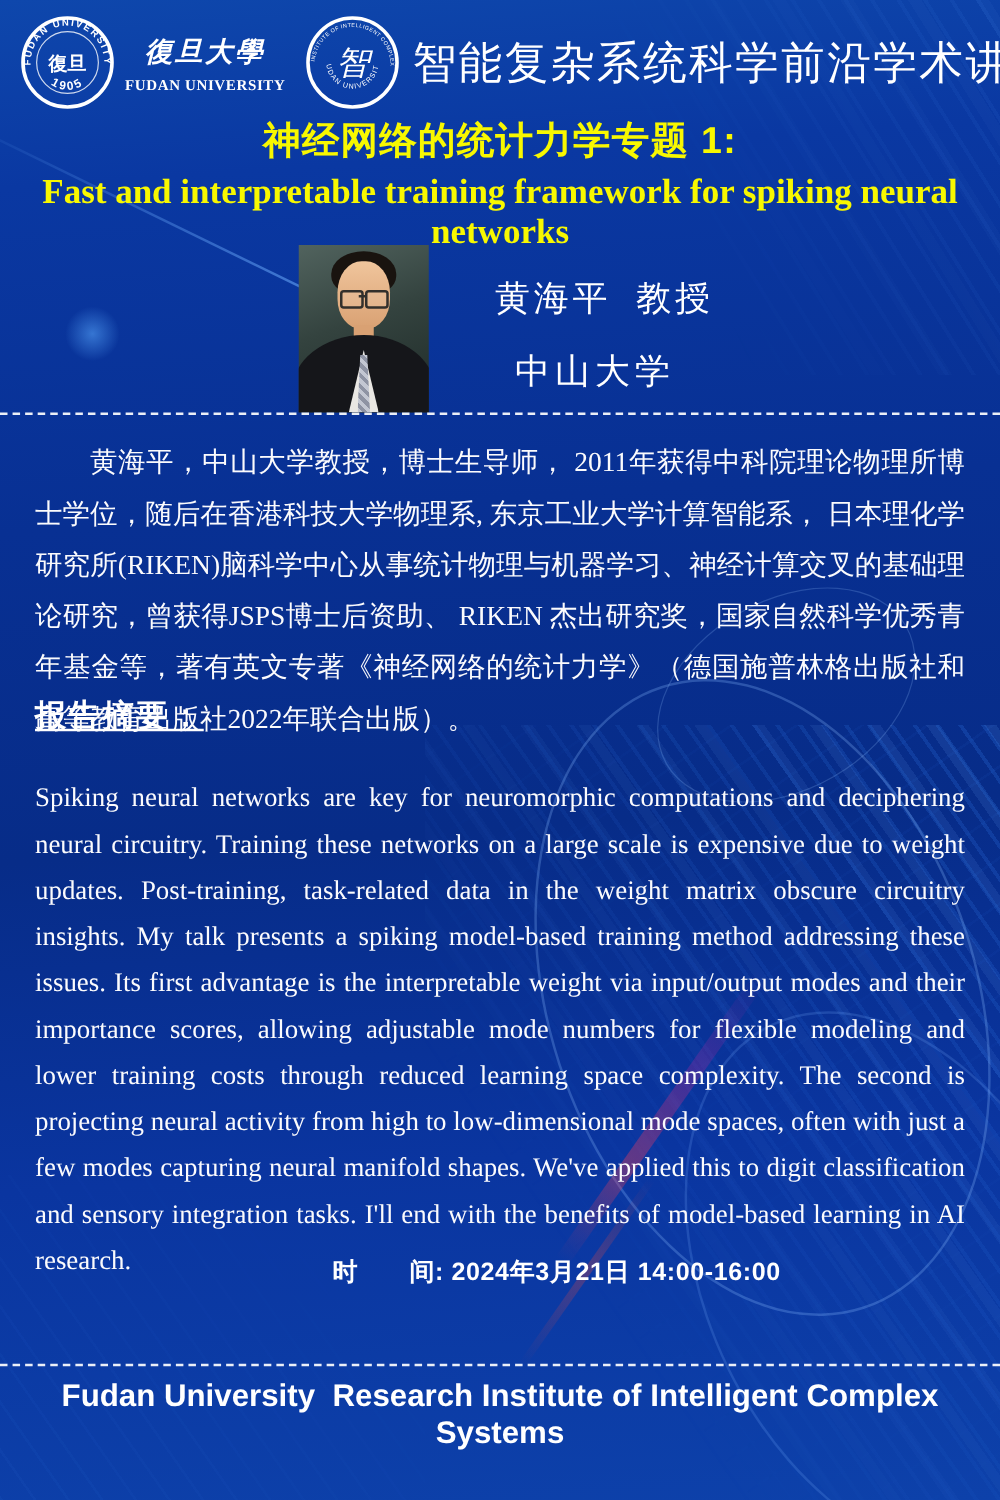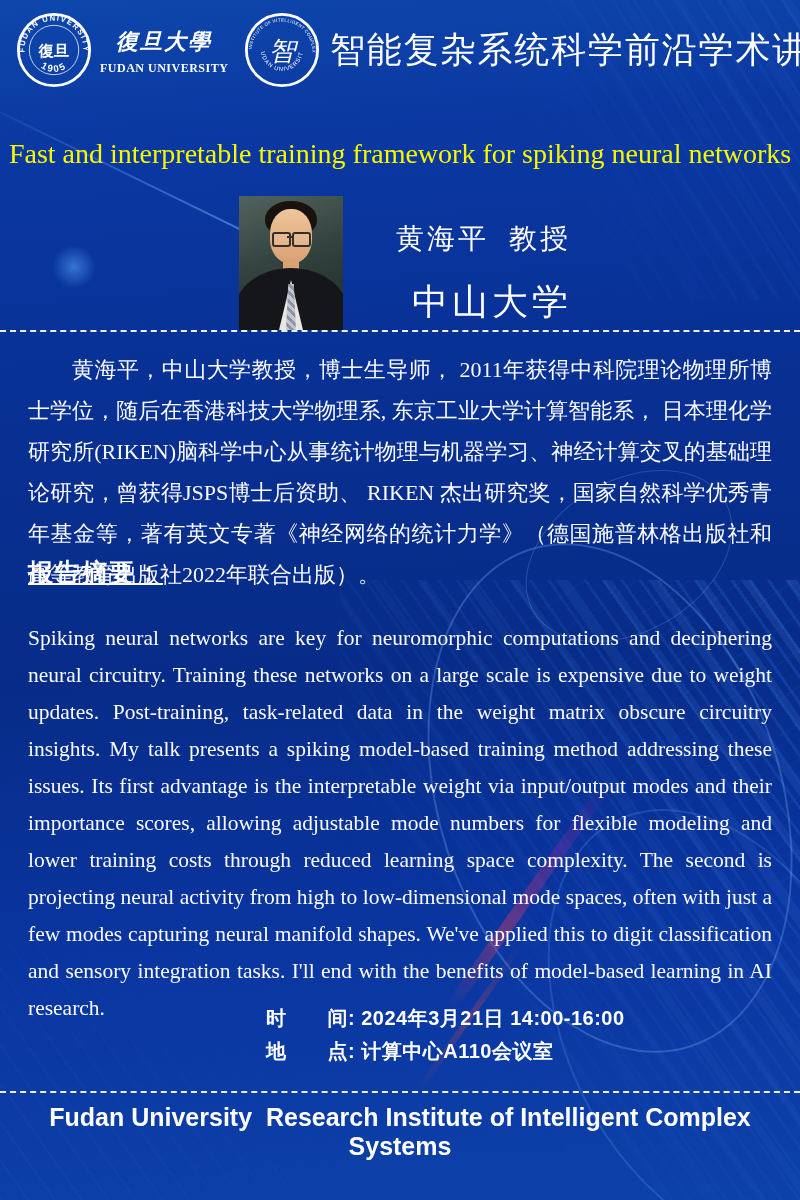--- a/index.html
+++ b/index.html
@@ -49,21 +49,21 @@
     font-style:italic;letter-spacing:2px;white-space:nowrap;line-height:34px;}
   .wordmark-en{font-family:"Liberation Serif",serif;font-size:12px;font-weight:bold;
     letter-spacing:.5px;white-space:nowrap;line-height:14px;margin-top:2px;}
   .seal2{margin-left:16px;}
   .series-title{margin-left:10px;font-family:"Liberation Serif",serif;font-size:36px;
     letter-spacing:2px;white-space:nowrap;transform:scaleX(.97);transform-origin:left center;}
   
   .title-zh{position:absolute;top:92px;left:0;width:100%;text-align:center;
     color:#f8f800;font-size:30px;font-weight:bold;letter-spacing:1px;}
   .title-en{position:absolute;top:138px;left:0;width:100%;text-align:center;
-    color:#f8f800;font-size:28px;font-weight:normal;font-family:"Liberation Serif",serif;}
+    color:#f8f800;font-size:28px;font-weight:bold;font-family:"Liberation Serif",serif;}
   
   .photo{position:absolute;left:239px;top:196px;width:104px;height:134px;overflow:hidden;
     background:linear-gradient(160deg,#51635e 0%,#34433f 45%,#1e2a27 100%);}
   .photo .hair{position:absolute;left:26px;top:5px;width:52px;height:36px;background:#19130f;
     border-radius:50% 50% 45% 45%;}
   .photo .face{position:absolute;left:31px;top:13px;width:42px;height:54px;
     background:linear-gradient(#f0c59c,#d9a173);border-radius:46% 46% 44% 44%;}
   .photo .lens{position:absolute;top:36px;width:15px;height:11px;border:2px solid #33302c;
     border-radius:3px;background:rgba(255,255,255,.10);}
   .photo .lens.l{left:33px;} .photo .lens.r{left:53px;}
@@ -72,21 +72,21 @@
   .photo .suit{position:absolute;left:-6px;bottom:0;width:116px;height:62px;background:#15161a;
     border-radius:52% 52% 0 0 / 78% 78% 0 0;}
   .photo .shirt{position:absolute;left:40px;bottom:0;width:24px;height:50px;background:#e9e7e3;
     clip-path:polygon(50% 0,100% 100%,0 100%);}
   .photo .tie{position:absolute;left:47px;bottom:0;width:10px;height:46px;
     background:repeating-linear-gradient(45deg,#c3c7d2 0 3px,#8e93a3 3px 6px);
     clip-path:polygon(22% 0,78% 0,100% 100%,0 100%);}
   .speaker-name{position:absolute;left:396px;top:220px;font-family:"Liberation Serif",serif;
     font-size:28px;letter-spacing:3px;white-space:pre-wrap;}
   .speaker-aff{position:absolute;left:412px;top:278px;font-family:"Liberation Serif",serif;
-    font-size:36px;letter-spacing:4px;}
+    font-size:28px;letter-spacing:4px;}
   
   .dash{position:absolute;left:0;width:800px;height:0;border-top:2px dashed rgba(255,255,255,.92);}
   .dash-1{top:330px;} .dash-2{top:1091px;}
   
   .bio{position:absolute;left:28px;top:349px;width:744px;
     font-family:"Liberation Serif",serif;font-size:22px;line-height:41px;
     text-align:justify;text-indent:2em;color:#fbfbfd;}
   .abs-heading{position:absolute;left:28px;top:556px;font-family:"Liberation Serif",serif;
     font-size:25px;font-weight:bold;letter-spacing:2px;text-decoration:underline;}
   .abstract{position:absolute;left:28px;top:620px;width:744px;
@@ -152,20 +152,21 @@
       </text>
       <text font-size="6" letter-spacing="1" font-family="Liberation Sans,sans-serif">
         <textPath href="#s2bot" startOffset="50%" text-anchor="middle">FUDAN UNIVERSITY</textPath>
       </text>
       <text x="40" y="50" font-size="28" text-anchor="middle" font-family="Liberation Serif,serif" font-style="italic">智</text>
     </svg>
 
     <div class="series-title">智能复杂系统科学前沿学术讲座</div>
   </div>
 
+  <div class="title-zh">神经网络的统计力学专题 1:</div>
   <div class="title-en">Fast and interpretable training framework for spiking neural networks</div>
 
   <div class="photo">
     <div class="hair"></div>
     <div class="face"></div>
     <div class="lens l"></div>
     <div class="lens r"></div>
     <div class="bridge"></div>
     <div class="neck"></div>
     <div class="suit"></div>
@@ -177,21 +178,20 @@
 
   <div class="dash dash-1"></div>
 
   <div class="bio">黄海平，中山大学教授，博士生导师， 2011年获得中科院理论物理所博士学位，随后在香港科技大学物理系, 东京工业大学计算智能系， 日本理化学研究所(RIKEN)脑科学中心从事统计物理与机器学习、神经计算交叉的基础理论研究，曾获得JSPS博士后资助、 RIKEN 杰出研究奖，国家自然科学优秀青年基金等，著有英文专著《神经网络的统计力学》（德国施普林格出版社和高等教育出版社2022年联合出版）。</div>
 
   <div class="abs-heading">报告摘要：</div>
   <div class="abstract">Spiking neural networks are key for neuromorphic computations and deciphering neural circuitry. Training these networks on a large scale is expensive due to weight updates. Post-training, task-related data in the weight matrix obscure circuitry insights. My talk presents a spiking model-based training method addressing these issues. Its first advantage is the interpretable weight via input/output modes and their importance scores, allowing adjustable mode numbers for flexible modeling and lower training costs through reduced learning space complexity. The second is projecting neural activity from high to low-dimensional mode spaces, often with just a few modes capturing neural manifold shapes. We've applied this to digit classification and sensory integration tasks. I'll end with the benefits of model-based learning in AI research.</div>
 
   <div class="details">
     <div>时　　间: 2024年3月21日 14:00-16:00</div>
-    <div>地　　点: 计算中心A110会议室</div>
   </div>
 
   <div class="dash dash-2"></div>
 
   <div class="footer">
     <div class="footer-en">Fudan University  Research Institute of Intelligent Complex Systems</div>
   </div>
 
 </div>
 

